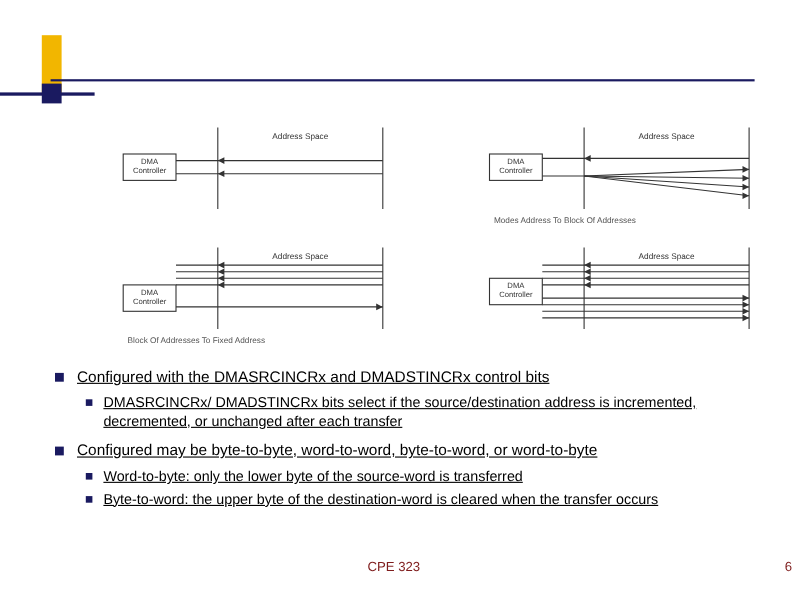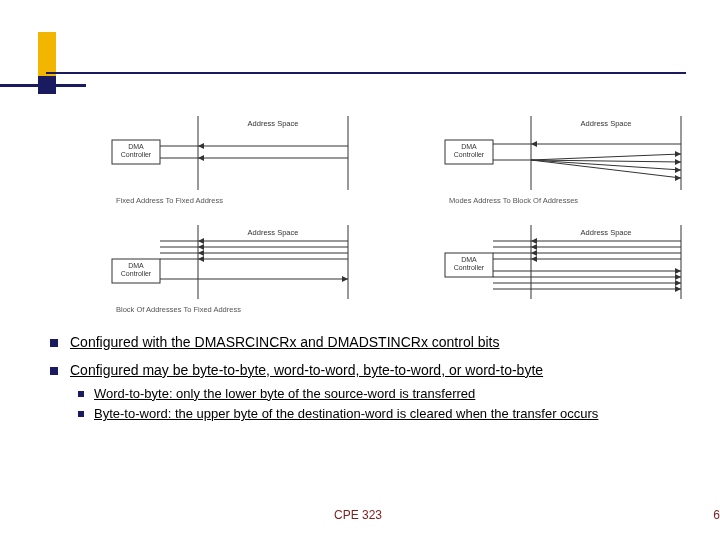--- a/index.html
+++ b/index.html
@@ -120,21 +120,20 @@
       <text x="26" y="35" font-size="7" text-anchor="middle" fill="#333"><tspan x="26" dy="0">DMA</tspan><tspan x="26" dy="8">Controller</tspan></text>
       <line x1="88" y1="2" x2="88" y2="76" stroke="#333"></line>
       <line x1="238" y1="2" x2="238" y2="76" stroke="#333"></line>
       <text x="163" y="12" font-size="7.5" text-anchor="middle" fill="#333">Address Space</text>
 
       <line x1="50" y1="32" x2="238" y2="32" stroke="#333"></line>
       <polygon points="88,32 94,29 94,35" fill="#333"></polygon>
       <line x1="50" y1="44" x2="238" y2="44" stroke="#333"></line>
       <polygon points="88,44 94,41 94,47" fill="#333"></polygon>
     </svg>
-    <div class="caption">Fixed Address To Fixed Address</div>
   </div>
 
   <div class="diag">
     <svg width="250" height="78" viewBox="0 0 250 78">
       <rect x="2" y="26" width="48" height="24" fill="#fff" stroke="#333"></rect>
       <text x="26" y="35" font-size="7" text-anchor="middle" fill="#333"><tspan x="26" dy="0">DMA</tspan><tspan x="26" dy="8">Controller</tspan></text>
       <line x1="88" y1="2" x2="88" y2="76" stroke="#333"></line>
       <line x1="238" y1="2" x2="238" y2="76" stroke="#333"></line>
       <text x="163" y="12" font-size="7.5" text-anchor="middle" fill="#333">Address Space</text>
       <line x1="50" y1="30" x2="238" y2="30" stroke="#333"></line>
@@ -201,20 +200,25 @@
         <polygon points="238,66 232,63 232,69" fill="#333"></polygon>
     </svg>
   </div>
 
 </div>
 
 <div class="content">
   <ul class="lvl1">
     <li>
       <span>Configured with the DMASRCINCRx and DMADSTINCRx control bits</span>
+      <ul class="lvl2">
+        <li>
+          <span>DMASRCINCRx/ DMADSTINCRx bits select if the source/destination address is incremented, decremented, or unchanged after each transfer</span>
+        </li>
+      </ul>
     </li>
     <li>
       <span>Configured may be byte-to-byte, word-to-word, byte-to-word, or word-to-byte</span>
       <ul class="lvl2">
         <li>
           <span>Word-to-byte: only the lower byte of the source-word is transferred</span>
         </li>
         <li>
           <span>Byte-to-word: the upper byte of the destination-word is cleared when the transfer occurs</span>
         </li>

